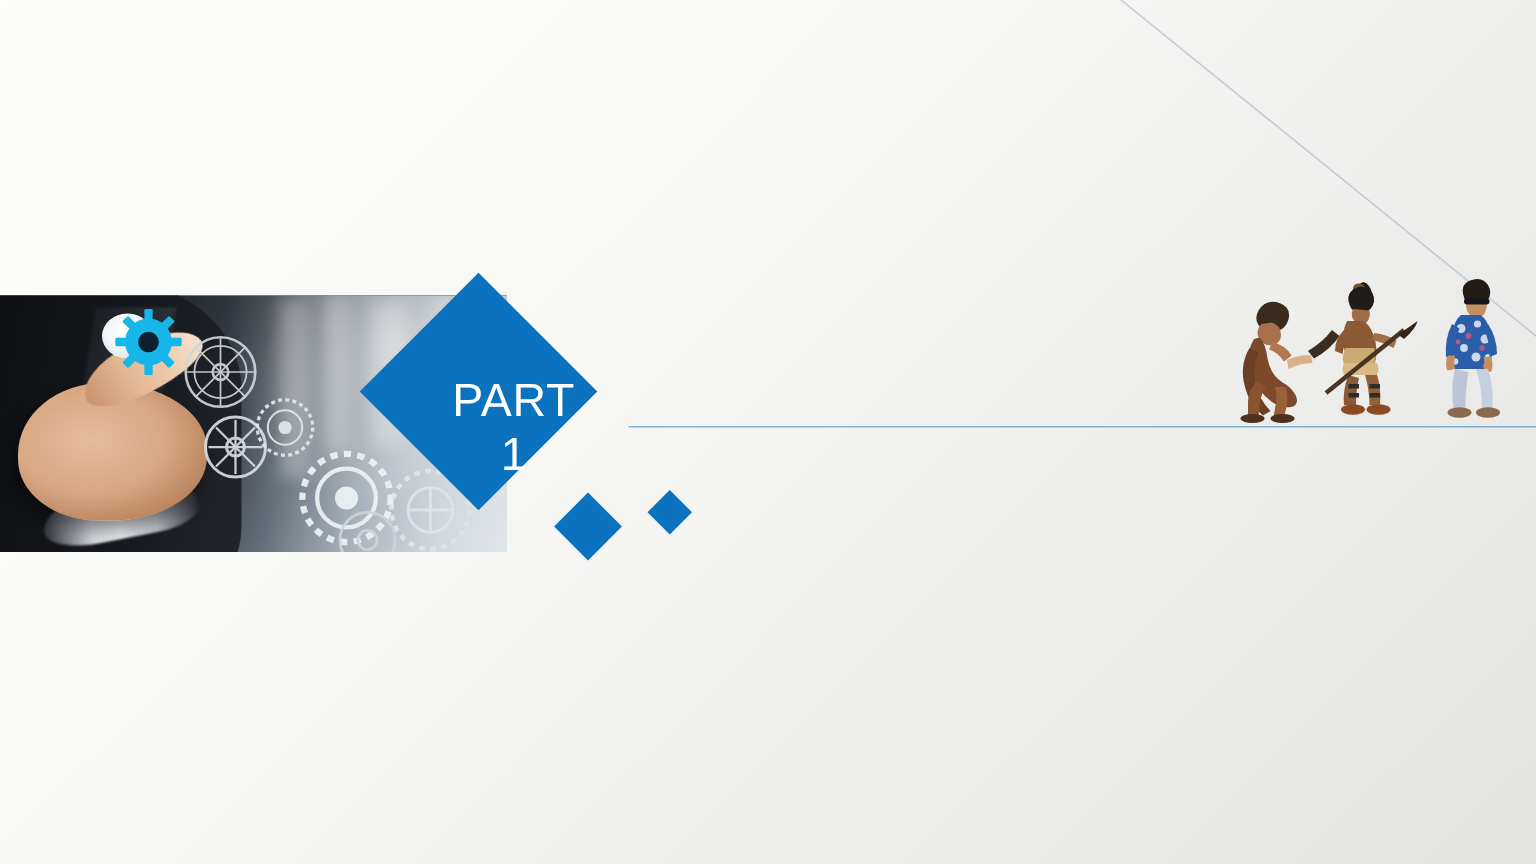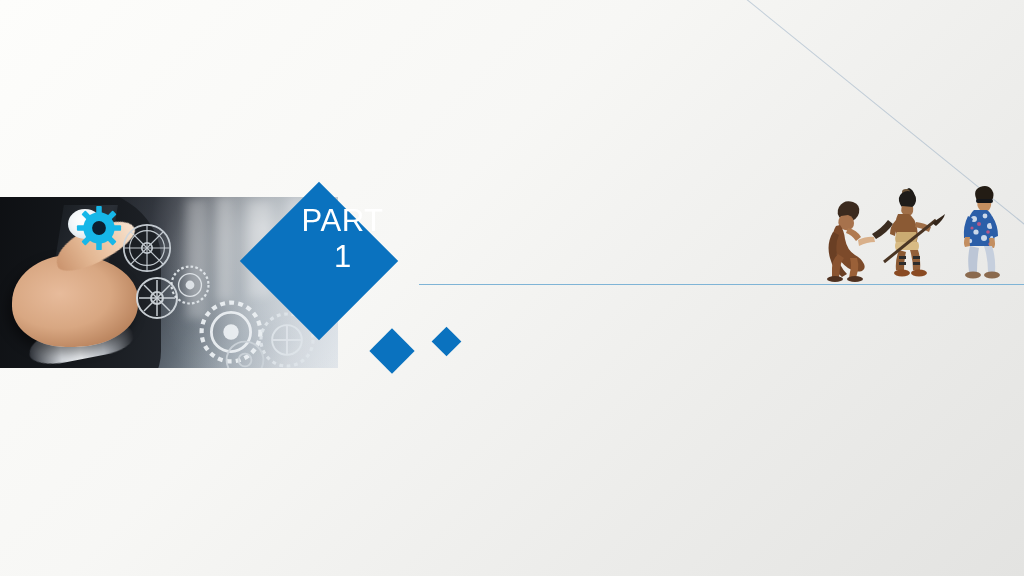--- a/index.html
+++ b/index.html
@@ -158,21 +158,21 @@
   }
   .part-block {
     position: absolute;
     left: 263px;
     top: 205px;
     width: 159px;
     height: 159px;
     display: flex;
     flex-direction: column;
     align-items: center;
-    justify-content: flex-start;
+    justify-content: center;
     color: #ffffff;
     line-height: 1.02;
     pointer-events: none;
   }
   .part-word {
     font-size: 31px;
     letter-spacing: 0.5px;
     font-weight: 400;
   }
   .part-num {

